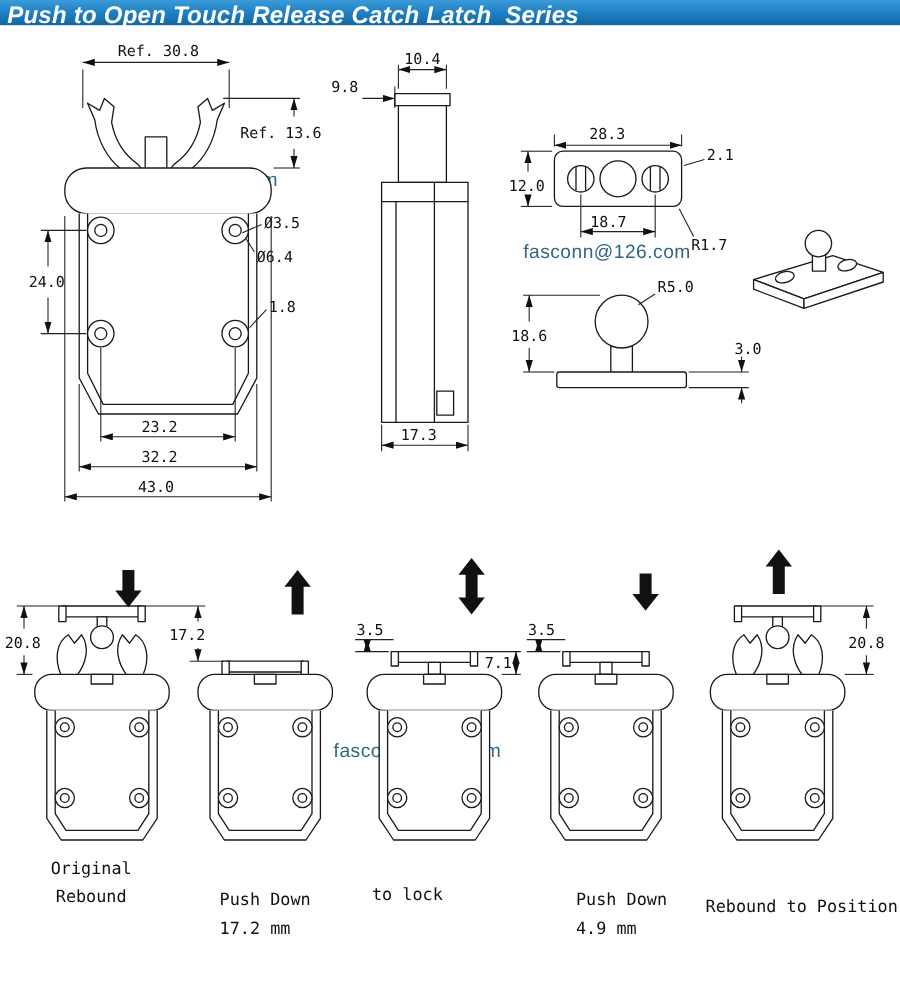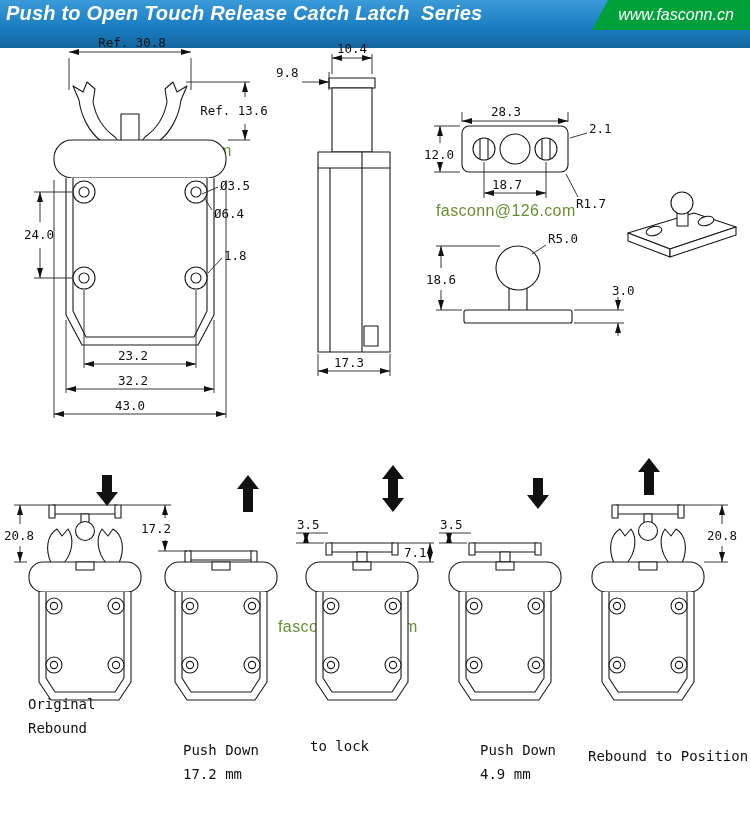--- a/index.html
+++ b/index.html
@@ -1,46 +1,45 @@
 <!DOCTYPE html>
 <html><head>
 <meta charset="utf-8">
 <style>
   *{margin:0;padding:0;box-sizing:border-box}
   html,body{width:750px;height:831px}
   body{position:relative;background:#fff;font-family:"DejaVu Sans",sans-serif;overflow:hidden}
 
-  header{position:absolute;top:0;left:0;width:750px;height:48px;
+  header{position:absolute;top:0;left:0;width:750px;height:21px;
          background:linear-gradient(180deg,#3b9ad8 0%,#1b7ec2 55%,#14669e 100%)}
   .title{position:absolute;left:6px;top:2px;color:#fff;white-space:pre;
          font:italic 600 20px "Liberation Sans",sans-serif;letter-spacing:.2px}
   .site{position:absolute;right:0;top:0;width:158px;height:30px;background:#00a13a;
         clip-path:polygon(16px 0,100% 0,100% 100%,0 100%);
         color:#fff;font:italic 16px "Liberation Sans",sans-serif;
         display:flex;align-items:center;justify-content:center;padding-left:10px}
 
-  .wm{position:absolute;color:#4d7c0f;opacity:.85;font:16px "Liberation Sans",sans-serif;letter-spacing:.4px}
+  .wm{position:absolute;color:#0c4a6e;opacity:.85;font:16px "Liberation Sans",sans-serif;letter-spacing:.4px}
 
   svg{position:absolute;left:0}
   #topsvg{top:30px}
   #botsvg{top:440px}
 
   svg text{font-family:"DejaVu Sans Mono",monospace;font-size:12.5px;fill:#111;stroke:none}
   .draw{fill:#fff;stroke:#1a1a1a;stroke-width:1.1;stroke-linejoin:round}
   .dim line{stroke:#222;stroke-width:.9;fill:none}
   .solid{fill:#111;stroke:none}
 
   .cap{position:absolute;font:14px "DejaVu Sans Mono",monospace;color:#111;line-height:24px}
 </style>
 </head>
 <body>
 
 <header>
   <div class="title">Push to Open Touch Release Catch Latch  Series</div>
-  <div class="site">www.fasconn.cn</div>
 </header>
 
 <div class="wm" style="left:92px;top:142px">fasconn@126.com</div>
 <div class="wm" style="left:436px;top:202px">fasconn@126.com</div>
 <div class="wm" style="left:278px;top:618px">fasconn@126.com</div>
 
 <svg id="topsvg" width="750" height="410" viewBox="0 30 750 410">
   <defs>
     <marker id="da" markerUnits="userSpaceOnUse" markerWidth="11" markerHeight="7" refX="10" refY="3" orient="auto-start-reverse">
       <path d="M0,0 L10,3 L0,6 Z" fill="#111"></path>
@@ -293,21 +292,21 @@
   <use href="#arrow-up" x="649" y="458"></use>
   <g class="dim">
     <line x1="684" y1="505" x2="728" y2="505"></line>
       <line x1="704" y1="562" x2="728" y2="562"></line>
     <line x1="722" y1="524" x2="722" y2="505" marker-end="url(#db)"></line>
     <line x1="722" y1="546" x2="722" y2="562" marker-end="url(#db)"></line>
     <text x="722" y="540" text-anchor="middle">20.8</text>
   </g>
 </svg>
 
-<div class="cap" style="left:28px;top:692px;width:96px;text-align:left">
+<div class="cap" style="left:28px;top:712px;width:96px;text-align:center">
   <div>Original</div>
   <div>Rebound</div>
 </div>
 <div class="cap" style="left:183px;top:738px">
   <div>Push Down</div>
   <div>17.2 mm</div>
 </div>
 <div class="cap" style="left:310px;top:734px">
   <div>to lock</div>
 </div>

